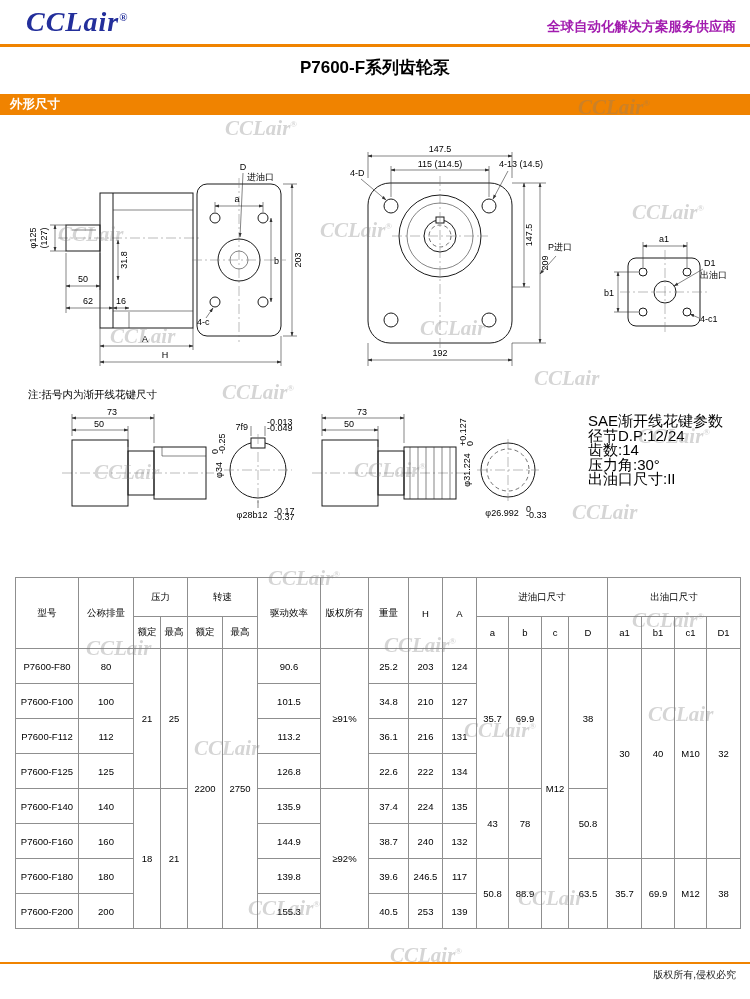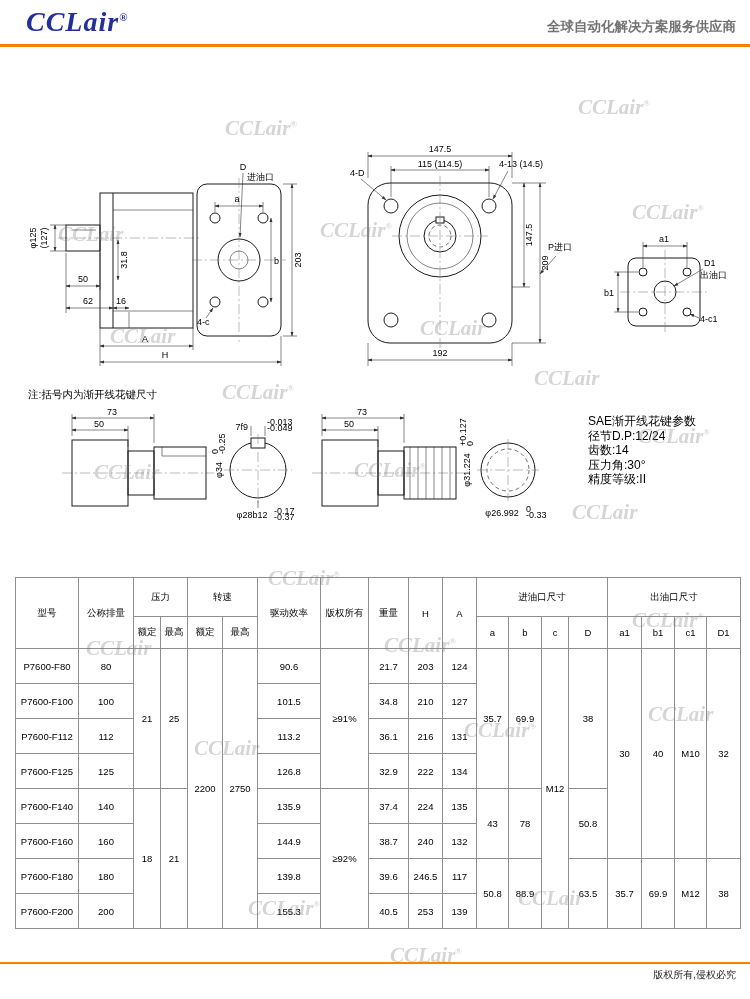--- a/index.html
+++ b/index.html
@@ -1,36 +1,36 @@
 <!DOCTYPE html>
 <html><head>
 <meta charset="utf-8">
 <style>
   body{margin:0;background:#e8e8e8}
   .page{position:relative;width:750px;height:999px;background:#fff;overflow:hidden;
         font-family:"Liberation Sans","DejaVu Sans",sans-serif;color:#000}
   .logo{position:absolute;left:26px;top:6px;font-family:"Liberation Serif","DejaVu Serif",serif;
         font-style:italic;font-weight:bold;font-size:28px;color:#232f9b;letter-spacing:1px}
   .logo sup{font-size:11px;font-style:normal;vertical-align:super}
-  .tagline{position:absolute;right:14px;top:18px;color:#737373;font-weight:bold;font-size:13.5px}
+  .tagline{position:absolute;right:14px;top:18px;color:#a21caf;font-weight:bold;font-size:13.5px}
   .rule{position:absolute;left:0;top:44px;width:750px;height:3px;background:#f08300}
   .title{position:absolute;left:0;top:56px;width:750px;text-align:center;font-size:17px;font-weight:bold}
   .section-bar{position:absolute;left:0;top:94px;width:750px;height:21px;background:#f08300;color:#fff;
         font-size:12.5px;font-weight:bold;line-height:21px;padding-left:10px;box-sizing:border-box}
   .drawings{position:absolute;left:0;top:118px;width:750px;height:464px}
   .drawings text{font-family:"Liberation Sans","DejaVu Sans",sans-serif;font-size:9px;fill:#000}
   .obj{fill:none;stroke:#1a1a1a;stroke-width:1}
   .objf{fill:#fff;stroke:#1a1a1a;stroke-width:1}
   .thin{fill:none;stroke:#333;stroke-width:.6}
   .dim{fill:none;stroke:#333;stroke-width:.6;marker-start:url(#ar);marker-end:url(#ar)}
   .ldr{fill:none;stroke:#333;stroke-width:.6;marker-end:url(#ar)}
   .cl{fill:none;stroke:#777;stroke-width:.5;stroke-dasharray:10 3 2 3}
   .dash{fill:none;stroke:#333;stroke-width:.7;stroke-dasharray:4 3}
   .note{position:absolute;left:28px;top:388px;font-size:10.5px}
-  .spline-params{position:absolute;left:588px;top:414px;font-size:12px;line-height:14.5px}
+  .spline-params{position:absolute;left:588px;top:414px;font-size:15px;line-height:14.5px}
   .spec-table{position:absolute;left:15px;top:577px;width:725px;border-collapse:collapse;
         table-layout:fixed;font-size:9.5px}
   .spec-table th,.spec-table td{border:1px solid #8f8f8f;text-align:center;vertical-align:middle;
         font-weight:normal;padding:0;overflow:hidden}
   .spec-table thead tr.h1 th{height:38px}
   .spec-table thead tr.h2 th{height:31px}
   .spec-table tbody td{height:34px}
   .footer-rule{position:absolute;left:0;top:962px;width:750px;height:2px;background:#f08300}
   .copyright{position:absolute;right:14px;top:968px;font-size:10px;color:#222}
   .wm{position:absolute;z-index:9;pointer-events:none;font-family:"Liberation Serif","DejaVu Serif",serif;
@@ -40,20 +40,24 @@
 </head>
 <body>
 
 <div class="page">
 
   <div class="logo">
     <span>CCLair</span><sup>®</sup>
   </div>
   <div class="tagline">全球自动化解决方案服务供应商</div>
   <div class="rule"></div>
+  <div class="title">P7600-F系列齿轮泵</div>
+  <div class="section-bar">
+    <span>外形尺寸</span>
+  </div>
 
   <svg class="drawings" viewBox="0 0 750 464">
     <defs>
       <marker id="ar" viewBox="0 0 10 10" refX="9" refY="5" markerWidth="8" markerHeight="8" orient="auto-start-reverse">
         <path d="M0,1.8 L10,5 L0,8.2 Z" fill="#333"></path>
       </marker>
     </defs>
 
     <g>
       <line class="cl" x1="58" y1="120" x2="200" y2="120"></line>
@@ -265,21 +269,21 @@
     </g>
   </svg>
 
   <div class="note">注:括号内为渐开线花键尺寸</div>
 
   <div class="spline-params">
     <div>SAE渐开线花键参数</div>
     <div>径节D.P:12/24</div>
     <div>齿数:14</div>
     <div>压力角:30°</div>
-    <div>精度等级:II</div>
+    <div>出油口尺寸:II</div>
   </div>
 
   <table class="spec-table">
     <colgroup>
       <col style="width:63px">
         <col style="width:55px">
         <col style="width:27px">
         <col style="width:27px">
       <col style="width:35px">
         <col style="width:35px">
@@ -329,21 +333,21 @@
     <tbody>
       <tr>
         <td>P7600-F80</td>
         <td>80</td>
         <td rowspan="4">21</td>
         <td rowspan="4">25</td>
         <td rowspan="8">2200</td>
         <td rowspan="8">2750</td>
         <td>90.6</td>
         <td rowspan="4">≥91%</td>
-        <td>21.7</td>
+        <td>25.2</td>
         <td>203</td>
         <td>124</td>
         <td rowspan="4">35.7</td>
         <td rowspan="4">69.9</td>
         <td rowspan="8">M12</td>
         <td rowspan="4">38</td>
         <td rowspan="6">30</td>
         <td rowspan="6">40</td>
         <td rowspan="6">M10</td>
         <td rowspan="6">32</td>
@@ -361,21 +365,21 @@
         <td>112</td>
         <td>113.2</td>
         <td>36.1</td>
         <td>216</td>
         <td>131</td>
       </tr>
       <tr>
         <td>P7600-F125</td>
         <td>125</td>
         <td>126.8</td>
-        <td>32.9</td>
+        <td>22.6</td>
         <td>222</td>
         <td>134</td>
       </tr>
       <tr>
         <td>P7600-F140</td>
         <td>140</td>
         <td rowspan="4">18</td>
         <td rowspan="4">21</td>
         <td>135.9</td>
         <td rowspan="4">≥92%</td>

